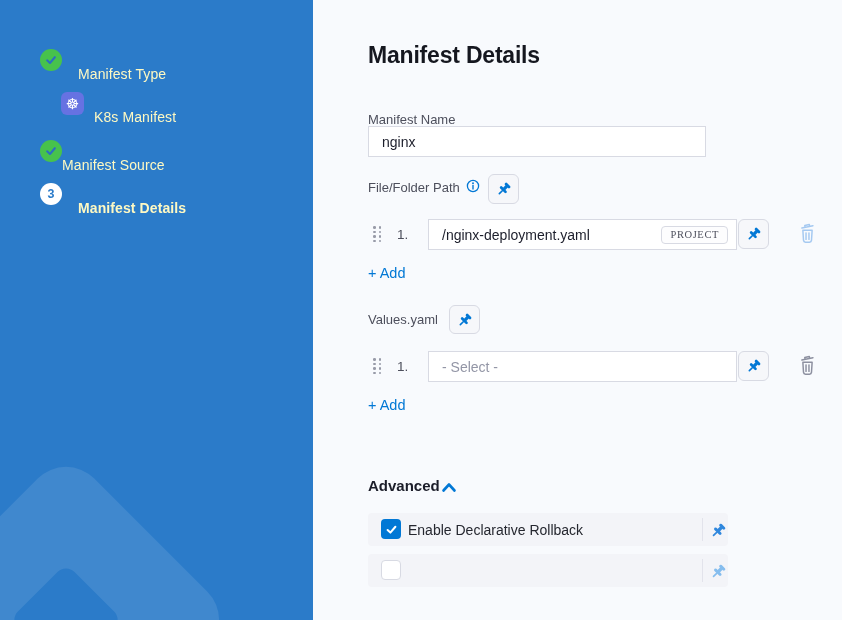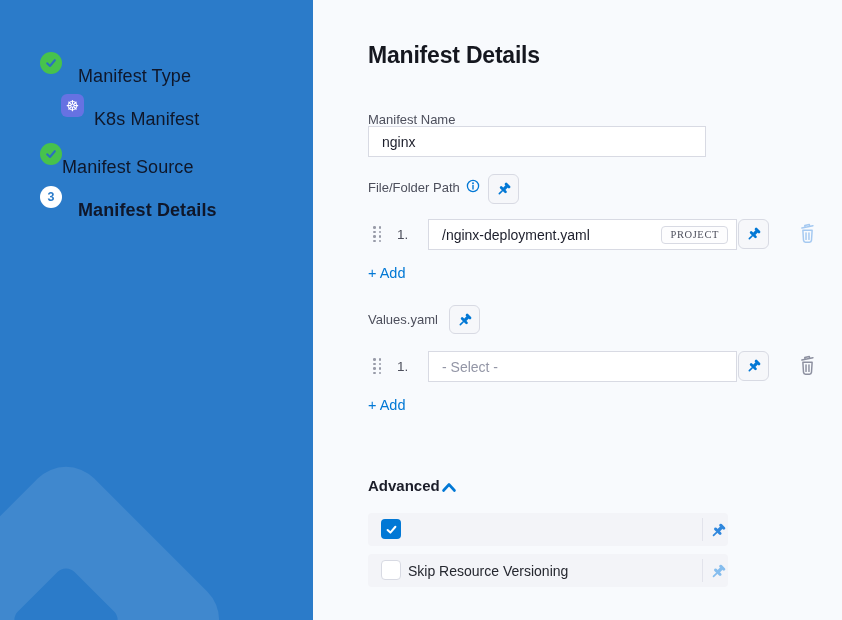--- a/index.html
+++ b/index.html
@@ -20,21 +20,21 @@
     position:absolute; left:-54px; top:500px; width:240px; height:240px;
     transform:rotate(45deg); border-radius:40px;
     background:rgba(255,255,255,0.10);
   }
   .wm-inner {
     position:absolute; left:26px; top:580px; width:80px; height:80px;
     transform:rotate(45deg); border-radius:12px;
     background:#2b7bc9;
   }
   .step { position:absolute; left:0; display:flex; align-items:center; }
-  .step-label { color:#0f172a; font-size:18px; font-weight:500; letter-spacing:.1px;margin-top:28px; }
+  .step-label { color:#fef9c3; font-size:14px; font-weight:500; letter-spacing:.1px;margin-top:28px; }
   .step-label.bold { font-weight:700; }
   .check-circle {
     width:22px; height:22px; border-radius:50%; background:#47c24c;
     display:flex; align-items:center; justify-content:center; flex:0 0 auto;
   }
   .num-circle {
     width:22px; height:22px; border-radius:50%; background:#ffffff;
     color:#2b7bc9; font-size:12.5px; font-weight:700;
     display:flex; align-items:center; justify-content:center; flex:0 0 auto;
   }
@@ -252,30 +252,30 @@
     <polyline points="2.5,8.5 8,2.5 13.5,8.5" fill="none" stroke="#0278d5" stroke-width="2.6" stroke-linecap="round" stroke-linejoin="round"></polyline>
   </svg>
 </button>
 
 <div class="opt-row" style="top:513px;">
   <span class="checkbox checked">
     <svg width="13" height="13" viewBox="0 0 16 16">
         <polyline points="3.2,8.6 6.6,11.8 12.8,4.6" fill="none" stroke="#ffffff" stroke-width="2.5" stroke-linecap="round" stroke-linejoin="round"></polyline>
       </svg>
   </span>
+  <span class="opt-label">Enable Declarative Rollback</span>
   <span class="divider"></span>
   <button class="pin-plain opt-pin">
     <svg width="17" height="17" viewBox="0 0 16 16">
         <use href="#pin-shape"></use>
       </svg>
   </button>
 </div>
 
 <div class="opt-row" style="top:554px;">
   <span class="checkbox unchecked"></span>
-  <span class="opt-label">Skip Resource Versioning</span>
   <span class="divider"></span>
   <button class="pin-plain dim opt-pin">
     <svg width="17" height="17" viewBox="0 0 16 16">
         <use href="#pin-shape"></use>
       </svg>
   </button>
 </div>
 
 </body></html>

